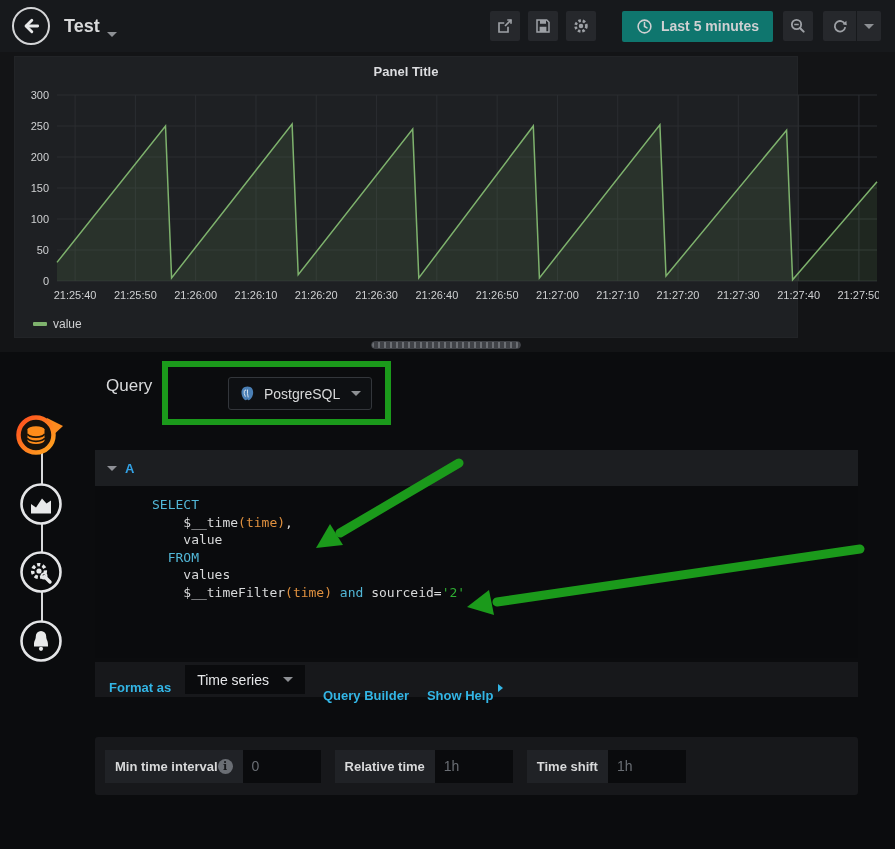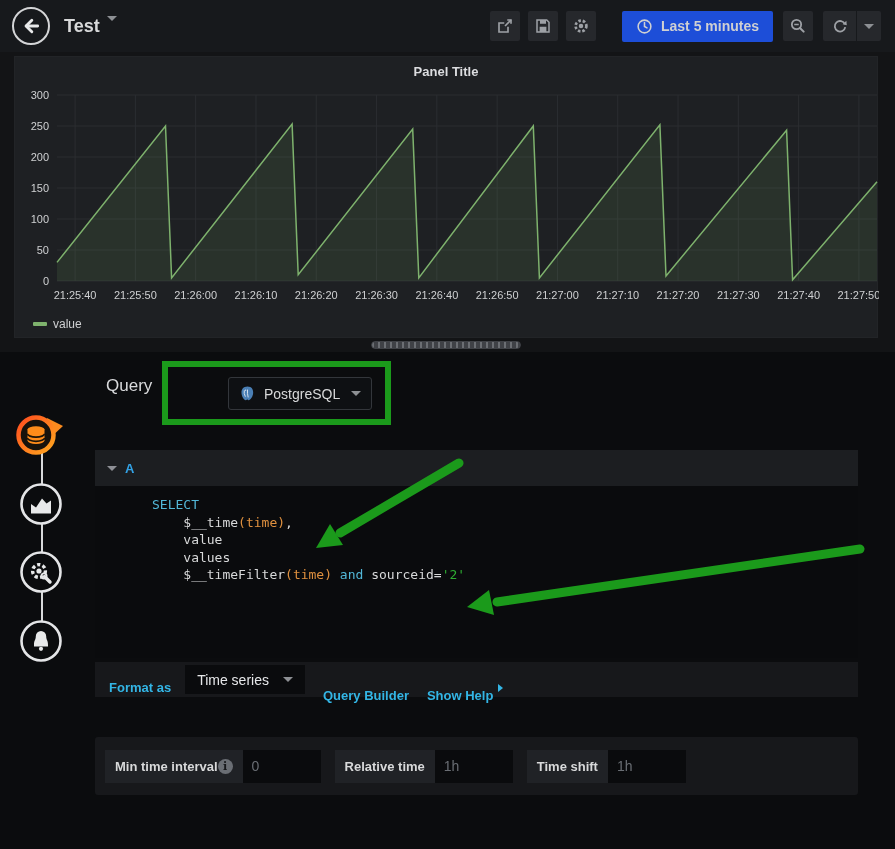--- a/index.html
+++ b/index.html
@@ -3,41 +3,41 @@
 <meta charset="utf-8">
 <style>
   * { margin:0; padding:0; box-sizing:border-box; }
   html,body { width:895px; height:849px; background:#0b0c0e; overflow:hidden;
               font-family:"Liberation Sans", sans-serif; color:#d8d9da; }
 
   
   .navbar { height:52px; background:#17191c; display:flex; align-items:center; padding:0 14px 0 12px; }
   .back-btn { width:38px; height:38px; border-radius:50%; background:transparent; border:2px solid #d4d5d7;
               display:flex; align-items:center; justify-content:center; cursor:pointer; flex:0 0 auto; }
-  .dash-title { display:flex; align-items:flex-start; gap:7px; margin-left:14px; cursor:pointer; }
+  .dash-title { display:flex; align-items:flex-end; gap:7px; margin-left:14px; cursor:pointer; }
   .dash-title .t { font-size:18px; font-weight:700; color:#d8d9da; }
   .caret-down { width:0; height:0; border-left:5px solid transparent; border-right:5px solid transparent;
                 border-top:5px solid #8d9094; }
   .nav-spacer { flex:1; }
   .nav-btn { width:30px; height:30px; background:#26282c; border:none; border-radius:2px; margin-left:8px;
              display:flex; align-items:center; justify-content:center; cursor:pointer; }
   .nav-btn svg { display:block; }
-  .time-btn { height:31px; background:#1d4ed8; border:none; border-radius:2px; margin-left:26px;
+  .time-btn { height:31px; background:#0f766e; border:none; border-radius:2px; margin-left:26px;
               display:flex; align-items:center; gap:8px; padding:0 14px; cursor:pointer;
               color:#cfd0d2; font-size:14px; font-weight:700; font-family:"Liberation Sans",sans-serif; }
   .zoom-btn { margin-left:10px; }
   .refresh-group { display:flex; margin-left:10px; }
   .refresh-main { width:34px; height:30px; background:#26282c; border:none; border-right:1px solid #17191c;
                   border-radius:2px 0 0 2px; display:flex; align-items:center; justify-content:center; cursor:pointer; }
   .refresh-caret { width:24px; height:30px; background:#26282c; border:none; border-radius:0 2px 2px 0;
                    display:flex; align-items:center; justify-content:center; cursor:pointer; }
 
   
   .dashboard-area { background:#131416; padding:4px 17px 0 14px; height:300px; }
-  .panel { width:864px; height:282px; background:#1e2023; border:1px solid #222427; }
+  .panel { width:784px; height:282px; background:#1e2023; border:1px solid #222427; }
   .panel-title { height:28px; display:flex; align-items:center; justify-content:center;
                  font-size:13px; font-weight:700; color:#dcdde0; cursor:pointer; }
   #chart { display:block; }
   .grid { stroke:#2b2d31; stroke-width:1; }
   .ylab { fill:#cfd0d2; font-size:11px; text-anchor:end; font-family:"Liberation Sans",sans-serif; }
   .xlab { fill:#cfd0d2; font-size:11px; text-anchor:middle; font-family:"Liberation Sans",sans-serif; }
   .legend { display:flex; align-items:center; gap:6px; padding:2px 0 0 18px; }
   .legend-dash { width:14px; height:4px; border-radius:1px; }
   .legend-label { font-size:12px; color:#cfd0d2; cursor:pointer; }
   .drag-strip { height:14px; display:flex; align-items:center; justify-content:center; }
@@ -299,20 +299,21 @@
     <div class="query-card">
       <div class="query-card-header">
         <span class="collapse-caret"></span>
         <span class="refid">A</span>
       </div>
       <div class="code">
         <div id="sql-code">
             <div class="code-line"><span class="tok-kw">SELECT</span></div>
             <div class="code-line"><span>    $__time</span><span class="tok-fn">(time)</span><span>,</span></div>
             <div class="code-line"><span>    value</span></div>
+            <div class="code-line"><span>  </span><span class="tok-kw">FROM</span></div>
             <div class="code-line"><span>    values</span></div>
             <div class="code-line"><span>    $__timeFilter</span><span class="tok-fn">(time)</span><span> </span><span class="tok-kw">and</span><span> sourceid=</span><span class="tok-str">'2'</span></div>
           </div>
       </div>
     </div>
 
     <div class="format-row">
       <span class="cyan">Format as</span>
       <div class="fmt-dd">
         <span>Time series</span>

